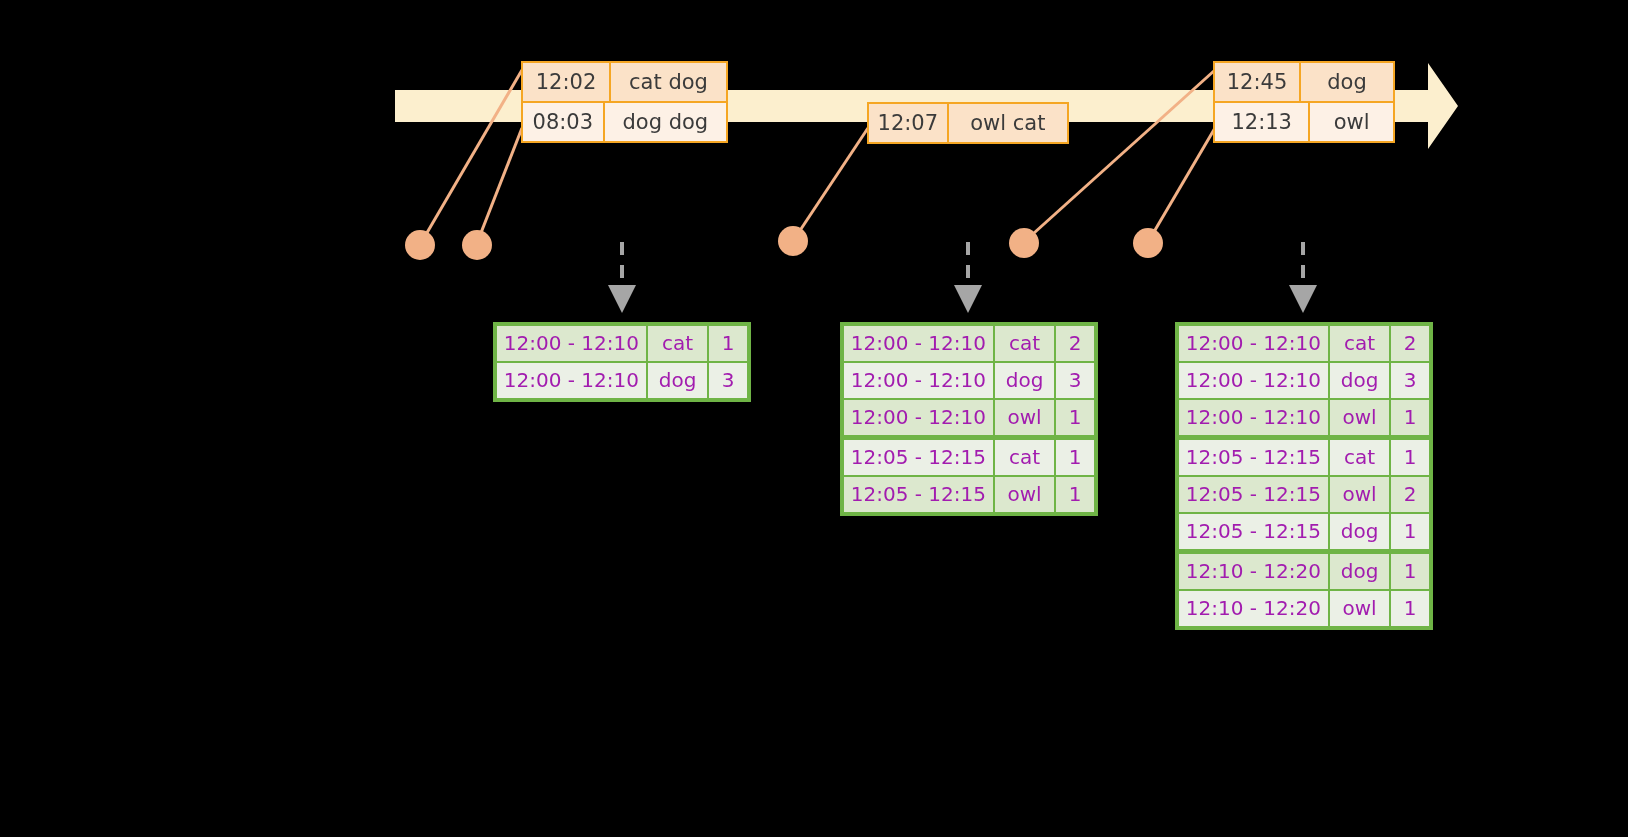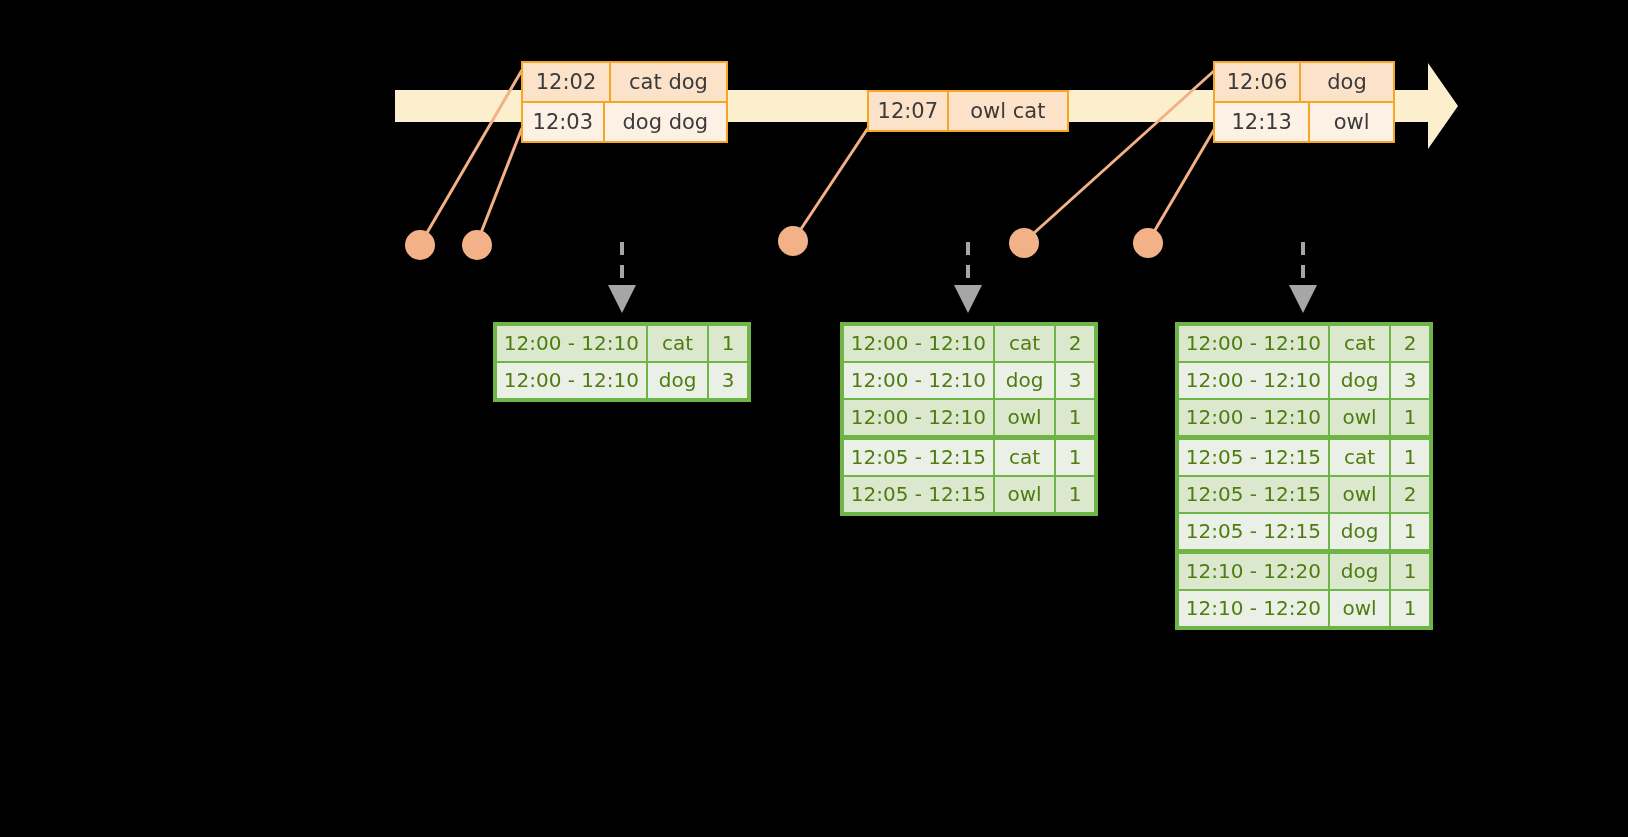--- a/index.html
+++ b/index.html
@@ -50,21 +50,21 @@
     border:3px solid #6FB446;
     box-sizing:border-box;
     background:#6FB446;
     z-index:5;
   }
   .rt-row{display:flex;box-sizing:border-box;}
   .rt-row.shade-a .rt-cell{background:#DCE8CE;}
   .rt-row.shade-b .rt-cell{background:#EBF0E6;}
   .rt-cell{
     box-sizing:border-box;
-    color:#4d7c0f;
+    color:#a21caf;
     font-size:20px;
     line-height:35px;
     height:35px;
     text-align:center;
     margin:1px;
   }
   .rt-win{ }
   .rt-key{ }
   .rt-cnt{ }
 
@@ -112,35 +112,35 @@
       </g>
     </g>
   </svg>
 
   <div class="event-box" style="left:521px;top:61px;width:207px;">
     <div class="ev-row shade-a">
       <div class="ev-time" style="width:88px;">12:02</div>
       <div class="ev-words" style="width:115px;">cat dog</div>
     </div>
     <div class="ev-row shade-b">
-      <div class="ev-time" style="width:88px;">12:03</div>
+      <div class="ev-time" style="width:88px;">08:03</div>
       <div class="ev-words" style="width:131px;">dog dog</div>
     </div>
   </div>
 
-  <div class="event-box" style="left:867px;top:90px;width:202px;">
+  <div class="event-box" style="left:867px;top:102px;width:202px;">
     <div class="ev-row shade-a">
       <div class="ev-time" style="width:86px;">12:07</div>
       <div class="ev-words" style="width:128px;">owl cat</div>
     </div>
   </div>
 
   <div class="event-box" style="left:1213px;top:61px;width:182px;">
     <div class="ev-row shade-a">
-      <div class="ev-time" style="width:86px;">12:06</div>
+      <div class="ev-time" style="width:86px;">12:45</div>
       <div class="ev-words" style="width:92px;">dog</div>
     </div>
     <div class="ev-row shade-b">
       <div class="ev-time" style="width:106px;">12:13</div>
       <div class="ev-words" style="width:92px;">owl</div>
     </div>
   </div>
 
   <div class="result-table" style="left:493px;top:322px;width:258px;">
     <div class="rt-row shade-a">

